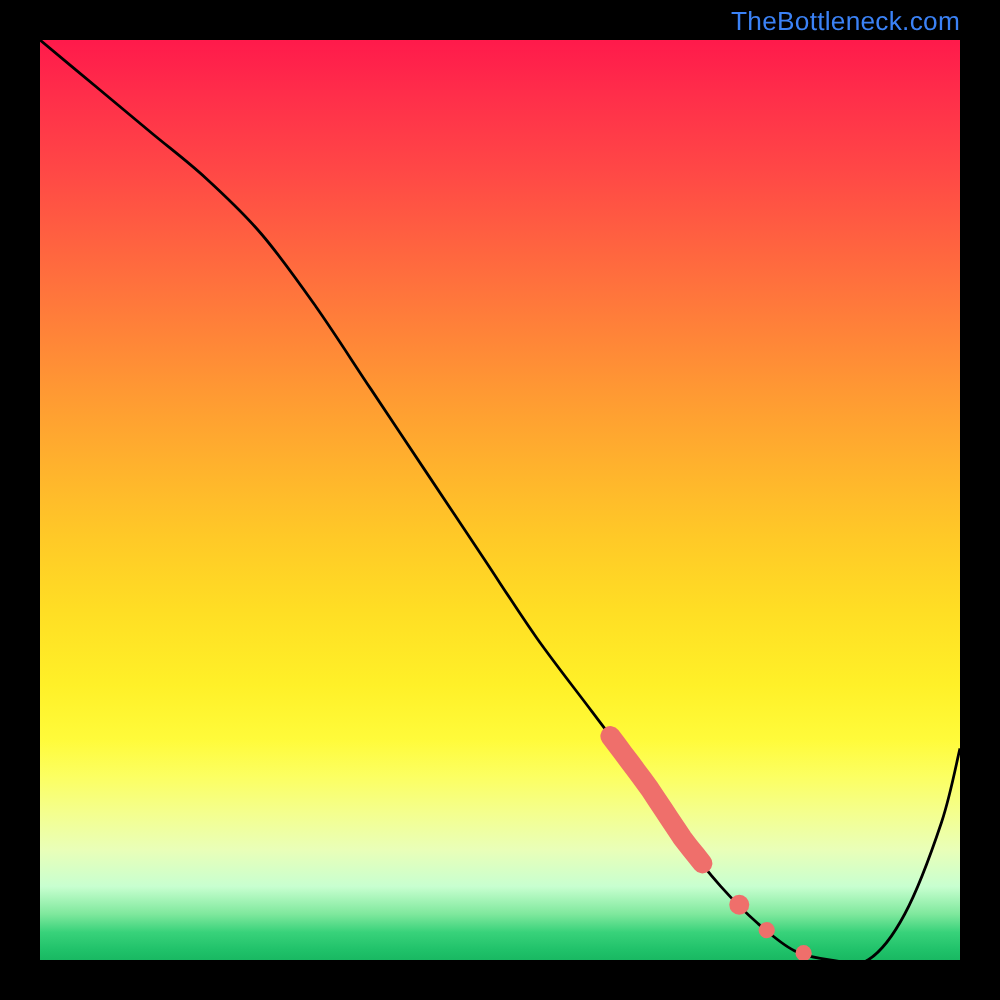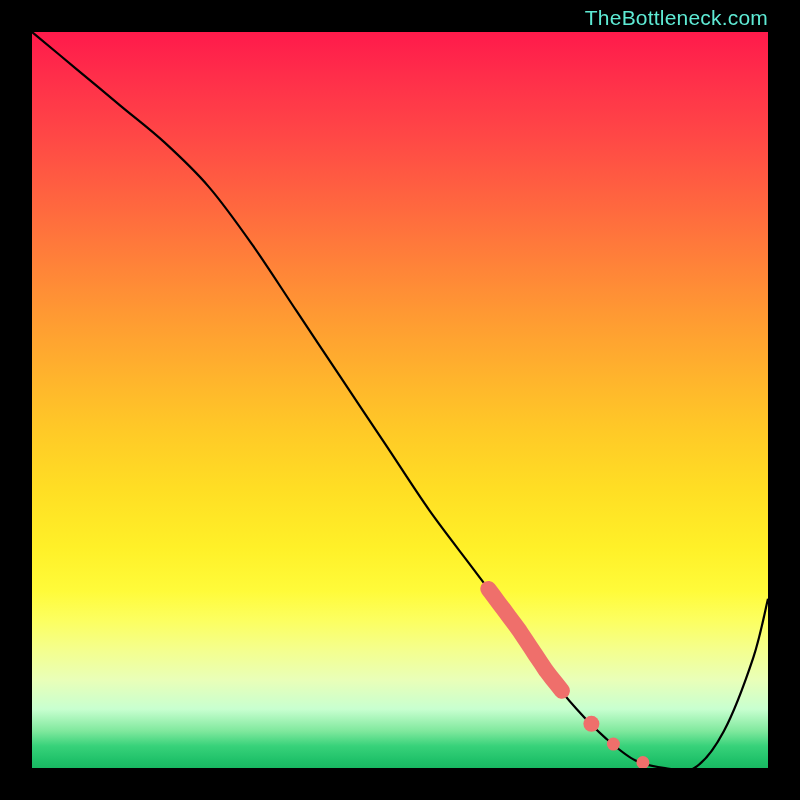--- a/index.html
+++ b/index.html
@@ -52,21 +52,21 @@
     );
   }
   .curve, .markers {
     position: absolute;
     inset: 0;
   }
   .watermark {
     position: absolute;
     top: 6px;
     right: 32px;
-    color: #5eead4;
+    color: #3b82f6;
     font-size: 21px;
     letter-spacing: 0.2px;
     font-weight: 400;
   }
 </style>
 </head>
 <body>
 
 <div class="outer">
   <div class="watermark">TheBottleneck.com</div>

